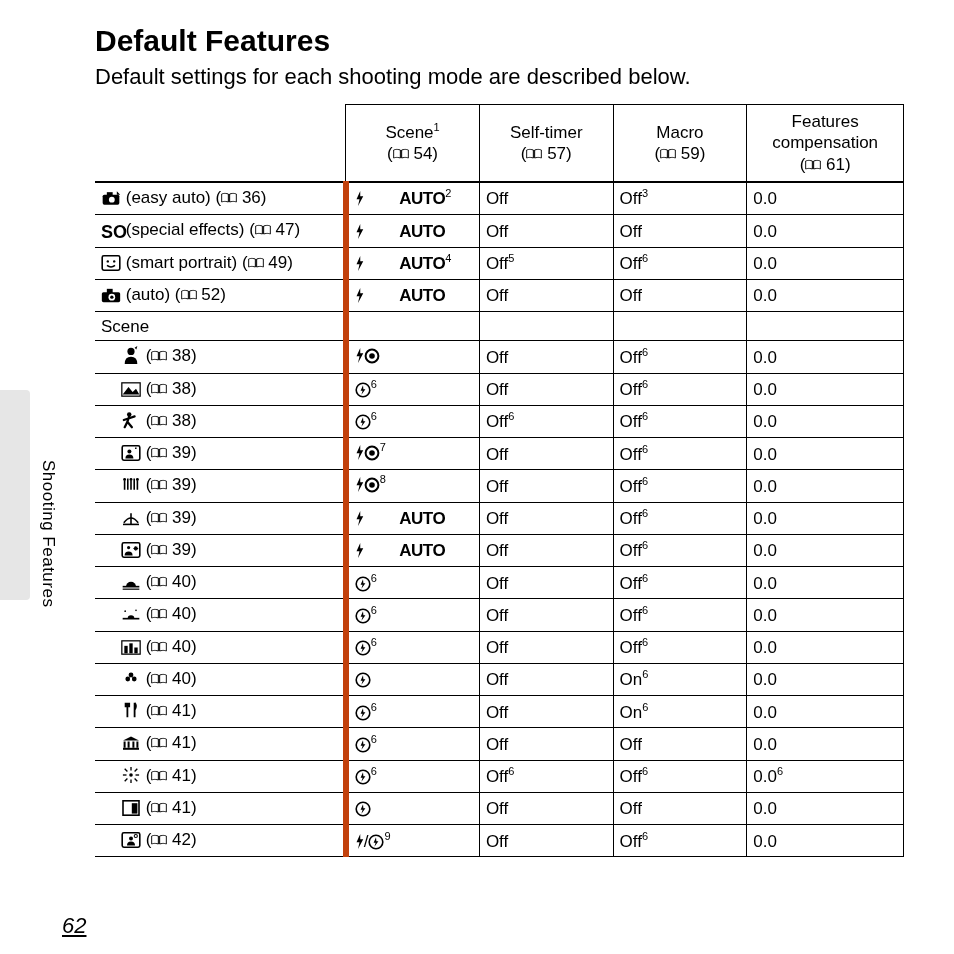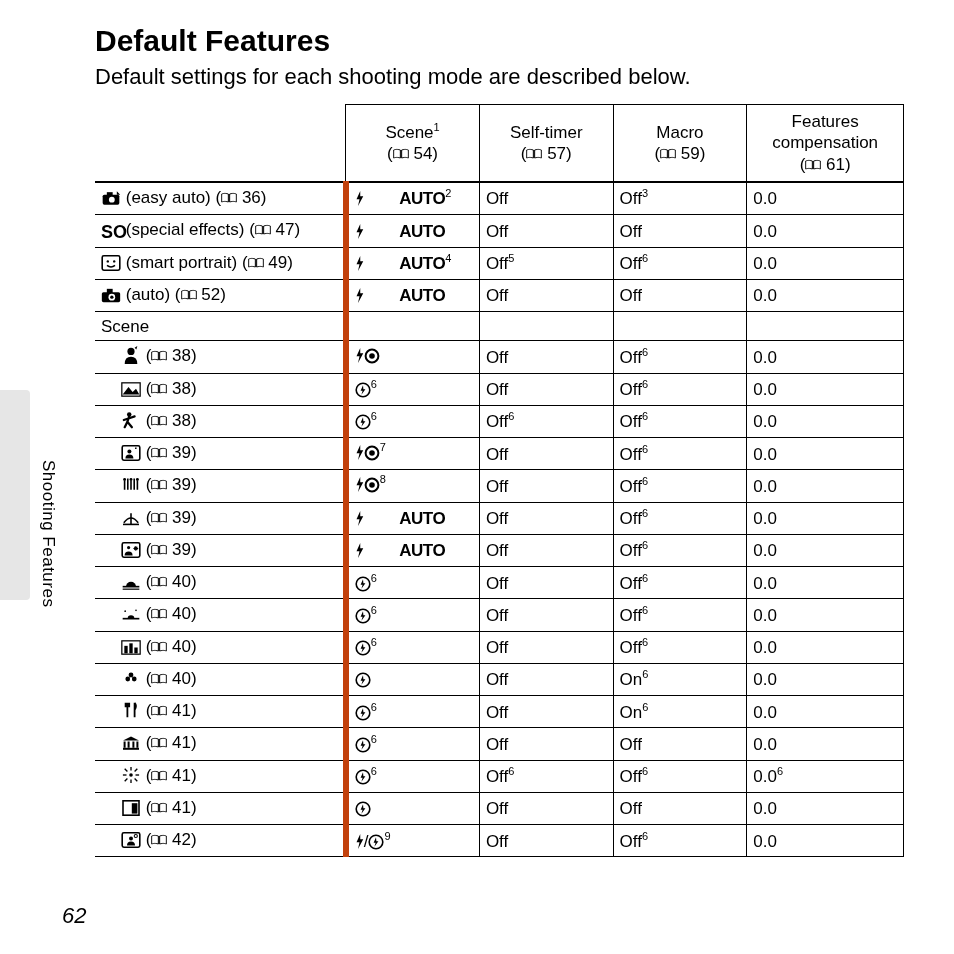--- a/index.html
+++ b/index.html
@@ -33,23 +33,24 @@
     position: absolute;
     left: 38px;
     top: 460px;
     writing-mode: vertical-rl;
     font-size: 17px;
     letter-spacing: 0.5px;
   }
   .page-number {
     position: absolute;
     left: 62px;
-    bottom: 25px;
+    bottom: 15px;
     font-style: italic;
     font-size: 22px;
+    text-decoration: underline;
   }
   h1.title {
     margin: 0 0 6px 0;
     font-size: 30px;
     font-weight: 700;
   }
   .intro {
     margin: 0 0 14px 0;
     font-size: 22px;
   }

